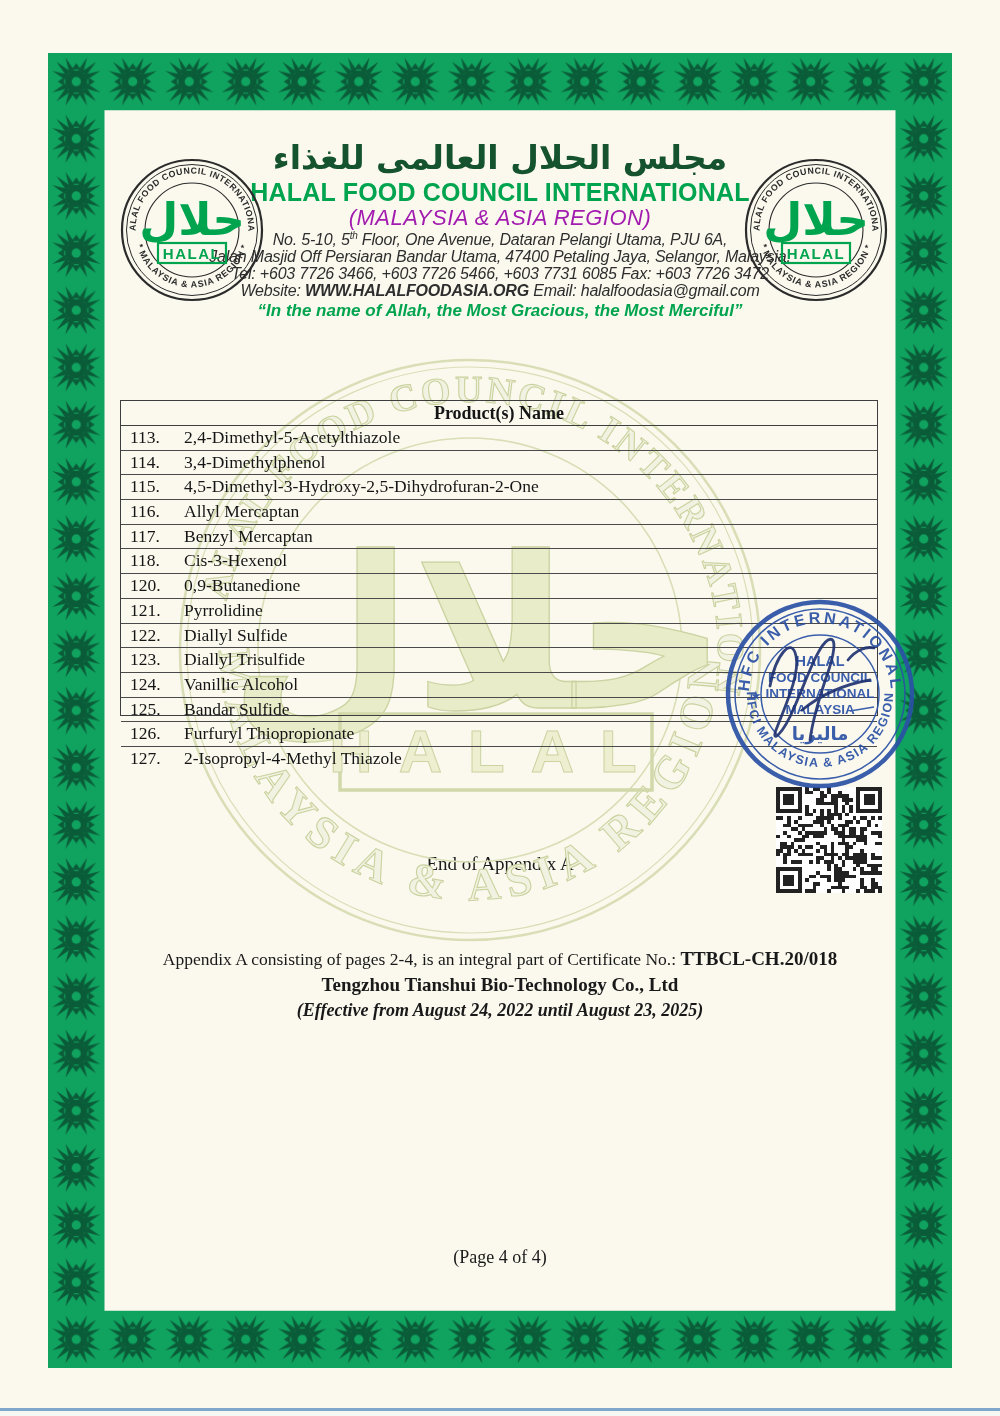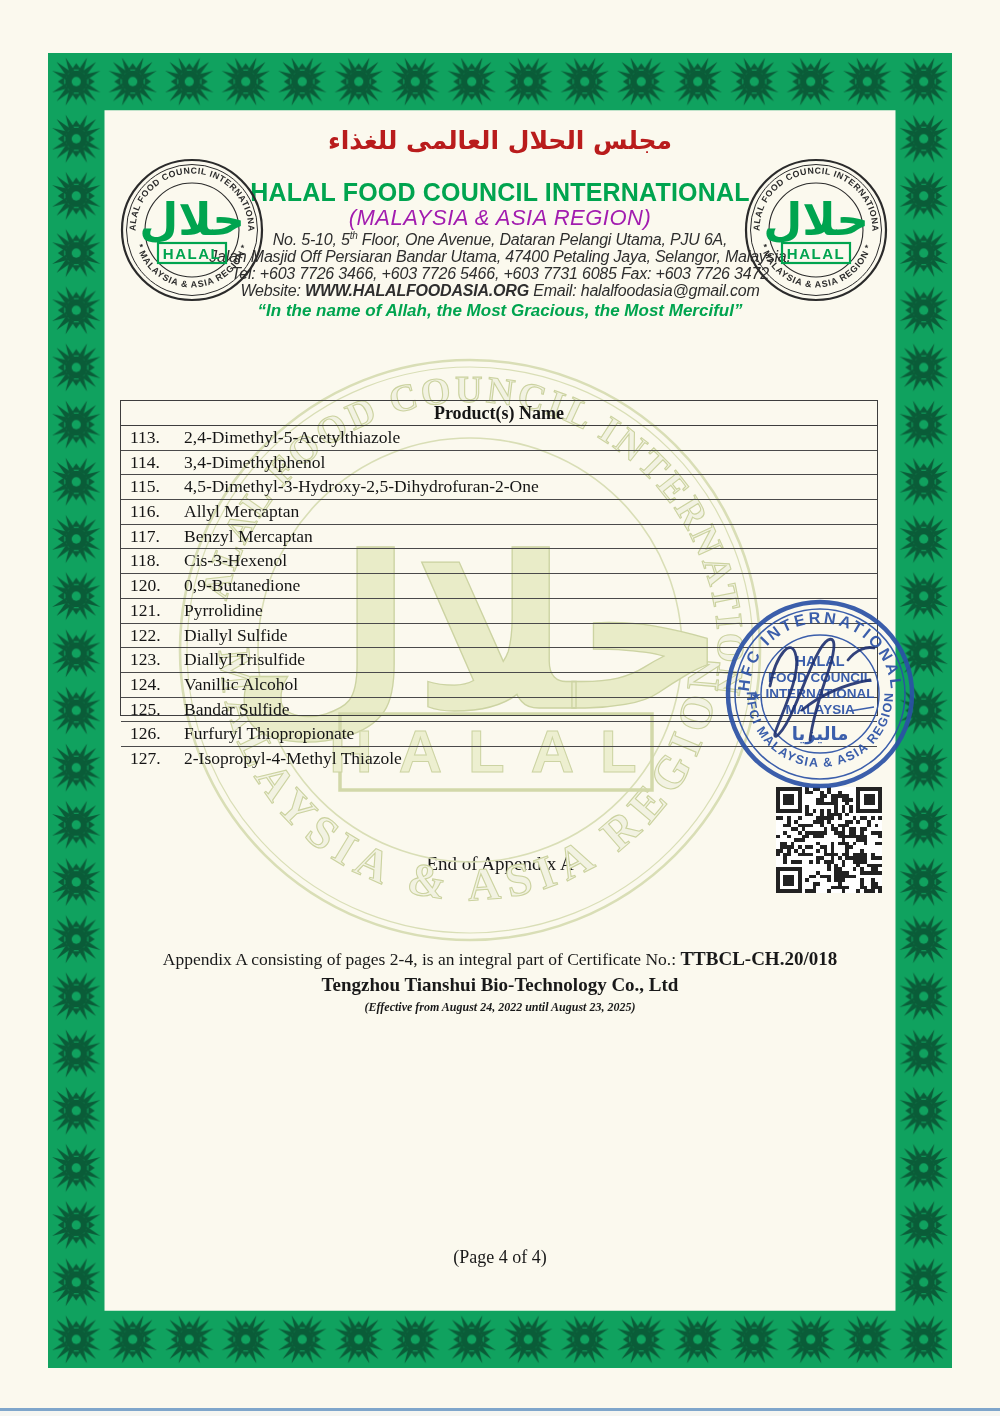--- a/index.html
+++ b/index.html
@@ -1,21 +1,21 @@
 <!DOCTYPE html>
 <html><head>
 <meta charset="utf-8">
 <style>
   html,body{margin:0;padding:0;}
   .page{position:relative;width:1000px;height:1416px;background:#fbf9ee;overflow:hidden;
         font-family:"Liberation Sans",sans-serif;}
   .abs{position:absolute;}
   .ctr{left:0;width:1000px;text-align:center;}
   
-  .arabic-title{top:126px;font-family:"DejaVu Sans",sans-serif;font-size:25px;font-weight:600;color:#b91c1c;}
+  .arabic-title{top:138px;font-family:"DejaVu Sans",sans-serif;font-size:33px;font-weight:600;color:#14532d;}
   .org-name{top:178px;font-size:25px;font-weight:bold;color:#00A44F;letter-spacing:.2px;}
   .region-line{top:205px;font-size:22px;font-style:italic;color:#a21caf;letter-spacing:.5px;}
   .addr{font-size:16px;color:#2e2e2e;letter-spacing:-.2px;font-style:italic;}
   .addr sup{font-size:10px;}
   .l1{top:230px;} .l2{top:248px;} .l3{top:265px;} .l4{top:282px;}
   .bold{font-weight:bold;}
   .bismillah{top:301px;font-size:17px;font-style:italic;font-weight:600;color:#00A44F;}
   
   .ptable{top:400px;left:120px;width:758px;height:316px;border:1.3px solid #3e3e3e;box-sizing:border-box;
           font-family:"Liberation Serif",serif;color:#151515;z-index:3;}
@@ -23,21 +23,21 @@
   .trow{height:23.7px;line-height:23.7px;border-bottom:1px solid #4a4a4a;font-size:17.5px;white-space:nowrap;}
   .trow:last-child{border-bottom:none;}
   .tno{display:inline-block;width:46px;padding-left:9px;}
   .tnm{padding-left:8px;}
   
   .serif{font-family:"Liberation Serif",serif;color:#191919;}
   .end-line{top:853px;font-size:19px;}
   .appx{top:948px;font-size:17.5px;}
   .appx b{font-size:19px;}
   .company{top:974px;font-size:19px;font-weight:bold;}
-  .validity{top:1000px;font-size:12px;font-weight:bold;font-style:italic;}
+  .validity{top:1000px;font-size:18px;font-weight:bold;font-style:italic;}
   .pageno{top:1247px;font-size:18px;}
   
   .frame{left:48px;top:53px;z-index:2;}
   .wm{left:153px;top:333px;z-index:1;}
   .stamp{left:722px;top:596px;z-index:5;}
   .qr{left:776px;top:787px;z-index:4;}
   .logo-l{left:118px;top:156px;z-index:3;}
   .logo-r{left:742px;top:156px;z-index:3;}
   .scan-edge{left:0;top:1408px;width:1000px;height:3px;background:#7fa6cb;z-index:6;}
   .below-edge{left:0;top:1411px;width:1000px;height:5px;background:#f6f6f2;z-index:6;}

